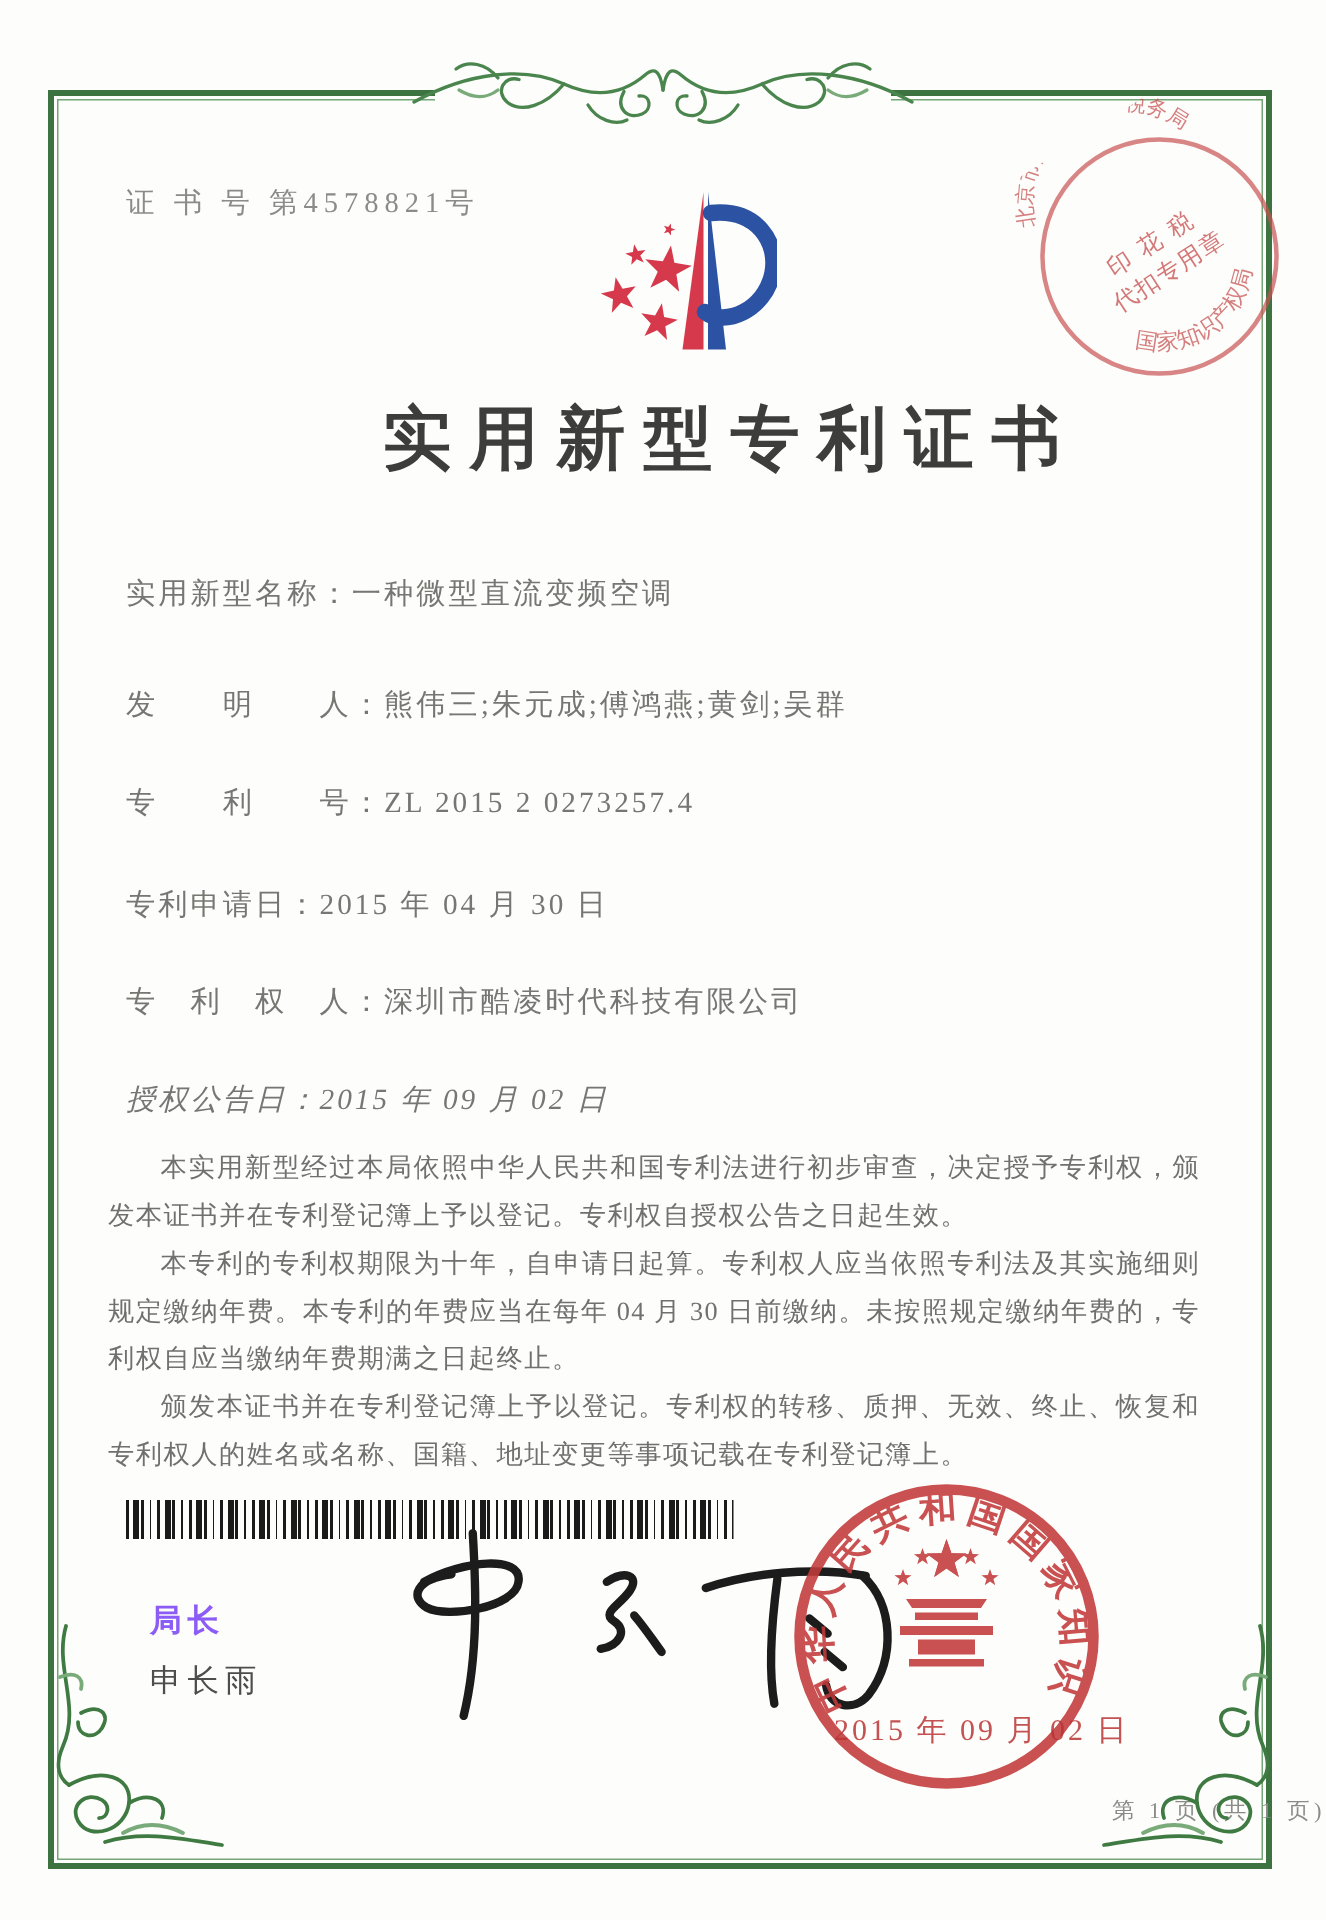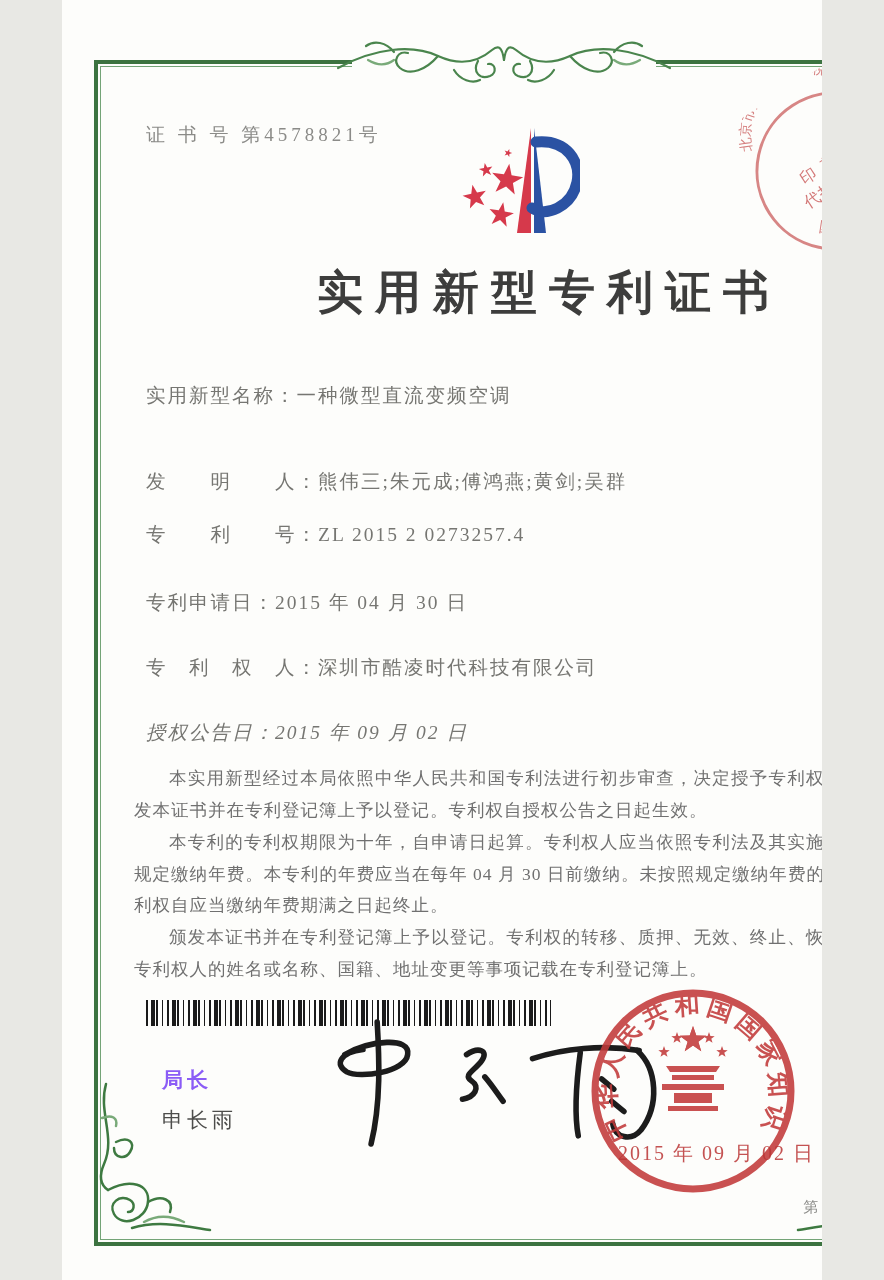--- a/index.html
+++ b/index.html
@@ -1,38 +1,38 @@
 <!DOCTYPE html>
 <html><head>
 <meta charset="utf-8">
 <style>
   html,body{margin:0;padding:0;background:#e8e8e4;}
   .page{
-    position:relative;width:760px;height:1280px;margin:0 auto;
+    position:relative;width:884px;height:1280px;margin:0 auto;
     background:#fdfdfb;overflow:hidden;
     font-family:"Liberation Serif","DejaVu Serif",serif;
   }
   
   .frame{position:absolute;left:32px;top:60px;width:808px;height:1178px;border:4px solid #3c7340;}
   .frame-inner{position:absolute;inset:2px;border:1px solid #74a477;}
   
   .top-ornament{position:absolute;left:272px;top:30px;width:340px;height:64px;z-index:3;}
   .corner-fl{position:absolute;width:120px;height:160px;z-index:3;}
   .corner-bl{left:30px;top:1082px;}
   .corner-br{left:734px;top:1082px;transform:scaleX(-1);}
   
   .cert-number{position:absolute;left:84px;top:122px;font-size:19px;letter-spacing:4px;color:#8b8b88;}
   .logo{position:absolute;left:366px;top:120px;width:152px;height:118px;}
   .tax-stamp{position:absolute;left:678px;top:76px;width:190px;height:190px;transform:rotate(-33deg);opacity:.82;}
   .doc-title{position:absolute;left:0;top:262px;width:884px;text-align:center;
     font-size:46px;font-weight:700;letter-spacing:12px;color:#3d3d3c;padding-left:45px;}
   
   .fields{position:absolute;left:84px;top:0;width:740px;}
   .field-row{position:absolute;left:0;font-size:19.5px;letter-spacing:2px;color:#767672;white-space:nowrap;}
-  .f0{top:382px;}.f1{top:468px;}.f2{top:521px;}.f3{top:589px;}.f4{top:654px;}.f5{top:719px;font-style:italic;}
+  .f0{top:382px;}.f1{top:456px;}.f2{top:521px;}.f3{top:589px;}.f4{top:654px;}.f5{top:719px;font-style:italic;}
   
   .body-text{position:absolute;left:72px;top:763px;width:728px;font-size:17.5px;line-height:1.82;
     color:#707070;text-align:justify;letter-spacing:1px;}
   .body-text p{margin:0;text-indent:2em;}
   
   .barcode{position:absolute;left:84px;top:1000px;width:405px;height:26px;
     background:repeating-linear-gradient(90deg,
       #1a1a1a 0 2px,transparent 2px 5px,
       #1a1a1a 5px 9px,transparent 9px 10px,
       #1a1a1a 10px 12px,transparent 12px 16px,

